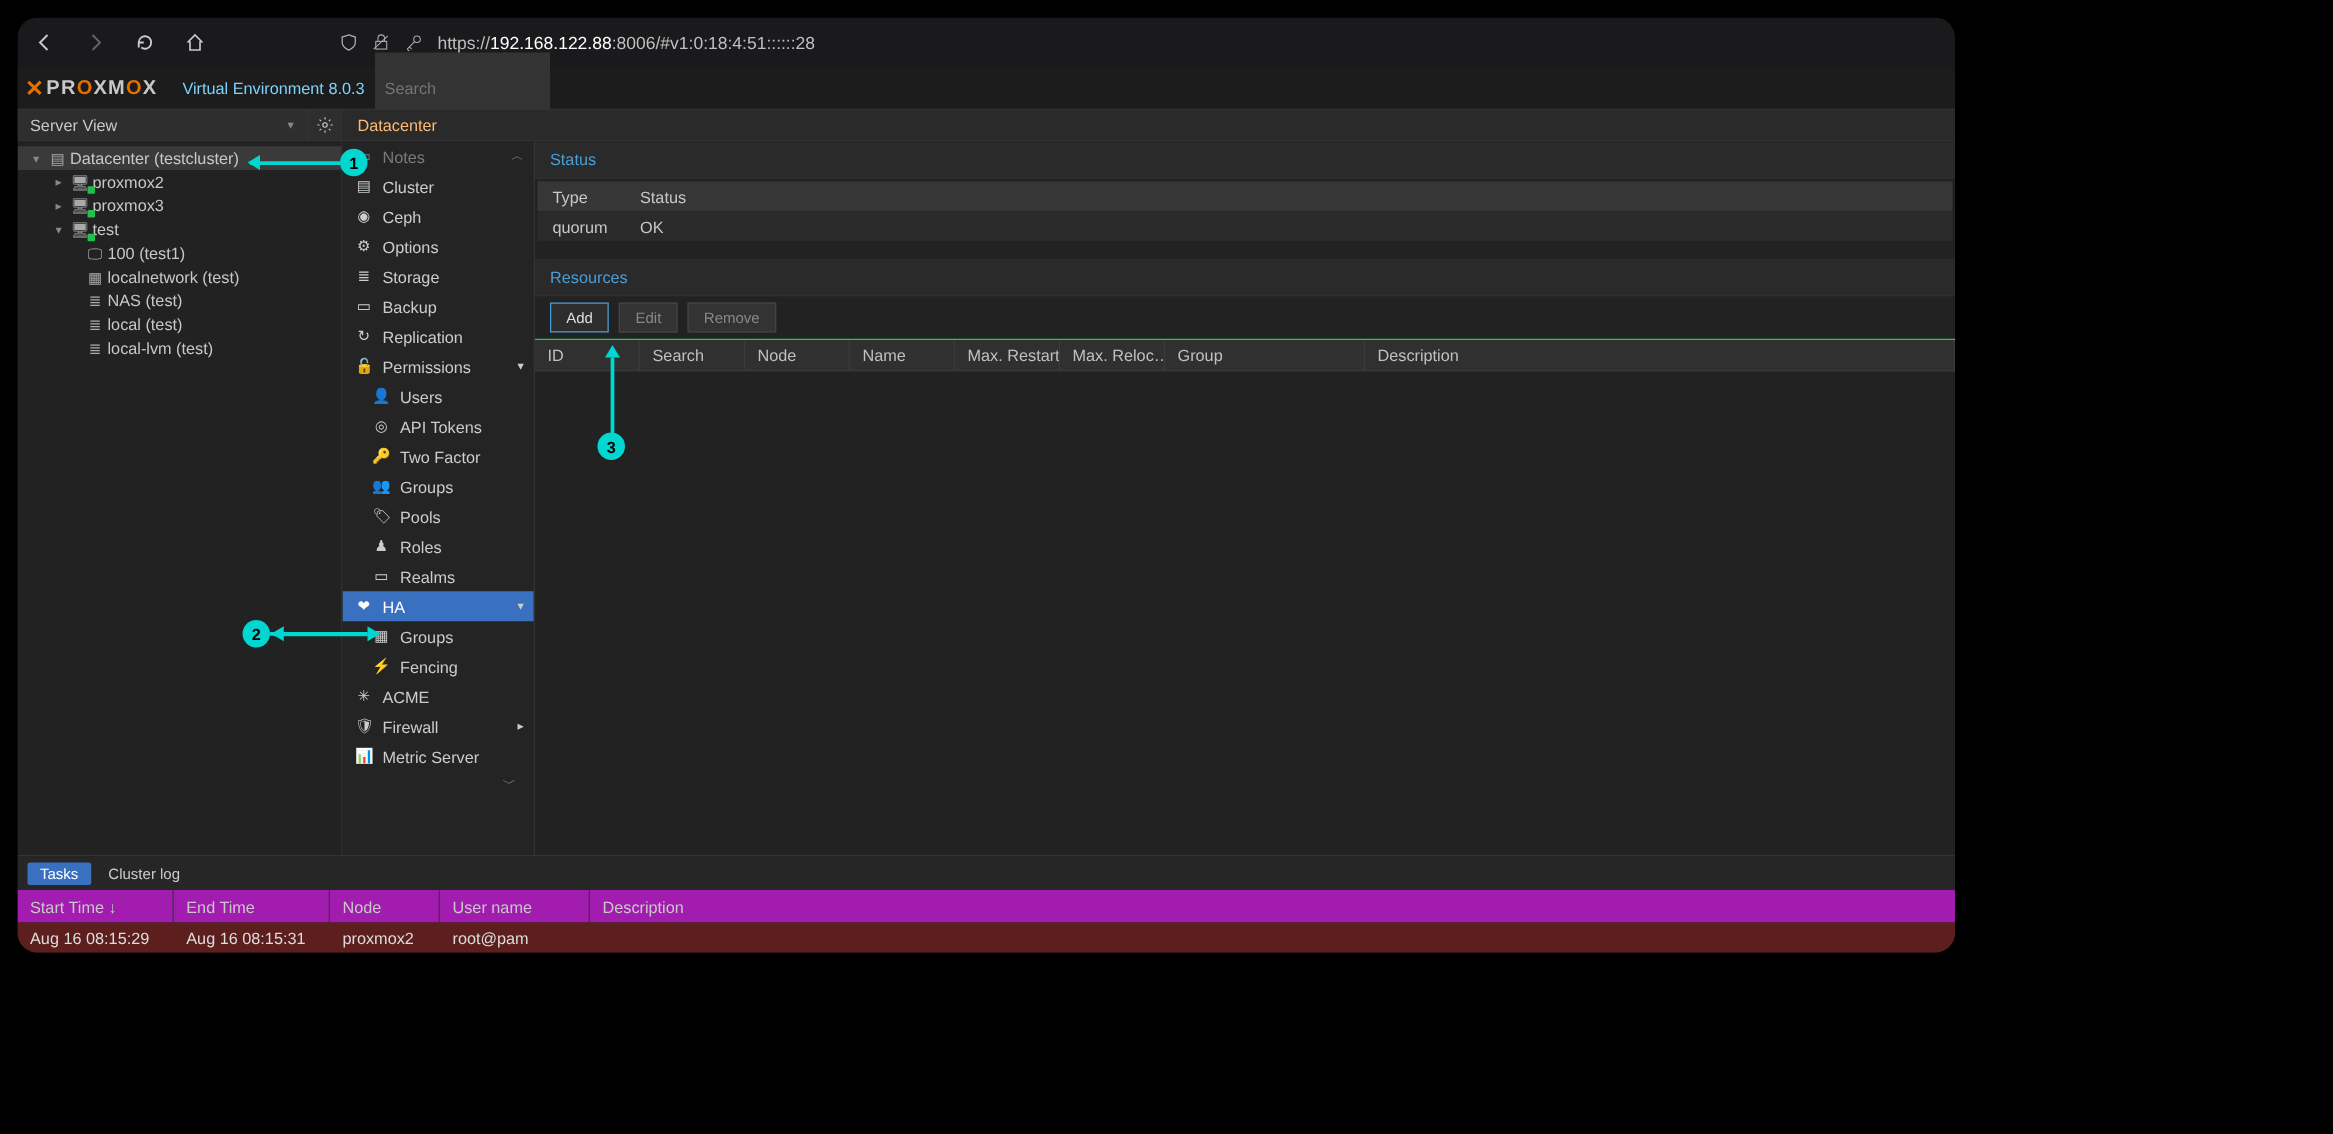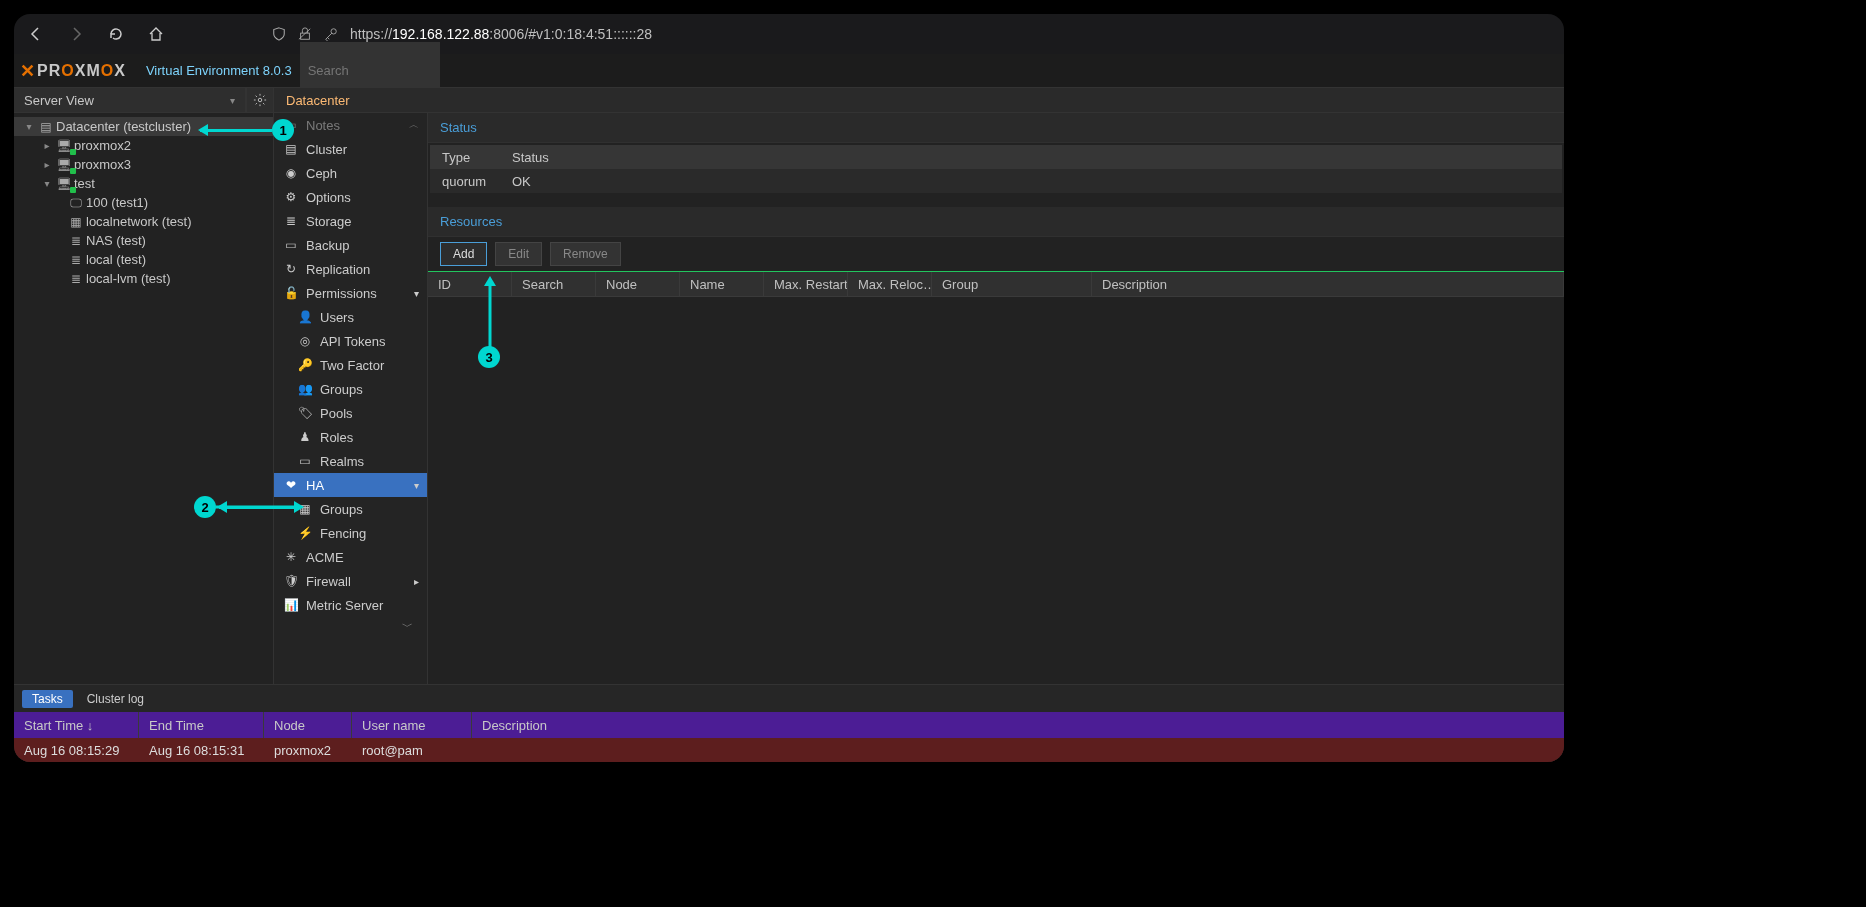--- a/index.html
+++ b/index.html
@@ -49,21 +49,21 @@
 .toolbar { height:34px; display:flex; align-items:center; gap:8px; padding:0 12px;}
 .btn { padding:4px 12px; background:#333; color:#888; border:1px solid #444; font-size:12px; cursor:default;}
 .btn.primary { border:1px solid #4a9ed8; color:#ddd; cursor:pointer; background:#2d2d2d;}
 .grid-hdr { display:flex; height:26px; align-items:center; background:#303030; border-top:1px solid #22c55e; border-bottom:1px solid #3a3a3a;}
 .gh { padding:0 10px; border-right:1px solid #3a3a3a; height:100%; display:flex; align-items:center; color:#c0c0c0; overflow:hidden; text-overflow:ellipsis; white-space:nowrap;}
 .tasks { height:78px; background:#222; border-top:1px solid #333;}
 .tabs { height:27px; display:flex; align-items:center; background:#262626; padding:0 8px; gap:4px;}
 .tab { padding:2px 10px; color:#ccc; cursor:pointer; font-size:12px;text-align:right;}
 .tab.active { background:#3971c0; color:#fff; border-radius:2px;}
 .task-hdr { display:flex; height:26px; align-items:center; background:#2e2e2e;}
-.task-hdr.sel-row { background:#4c1d95;}
+.task-hdr.sel-row { background:#a21caf;}
 .task-row { display:flex; height:25px; align-items:center; background:#5d1e1e; color:#ddd;}
 .tc { padding:0 10px; border-right:1px solid #3a3a3a; height:100%; display:flex; align-items:center; overflow:hidden;}
 .annotation { position:absolute; width:22px; height:22px; background:#00d7d0; border-radius:50%; display:flex; align-items:center; justify-content:center; color:#000; font-weight:bold; font-size:13px; z-index:100;}
 .arrow { position:absolute; height:3px; background:#00d7d0; z-index:99;}
 .arrow::before { content:''; position:absolute; left:-8px; top:-5px; border:6px solid transparent; border-right:10px solid #00d7d0;}
 svg { display:block; }
 </style>
 </head>
 <body>
 

